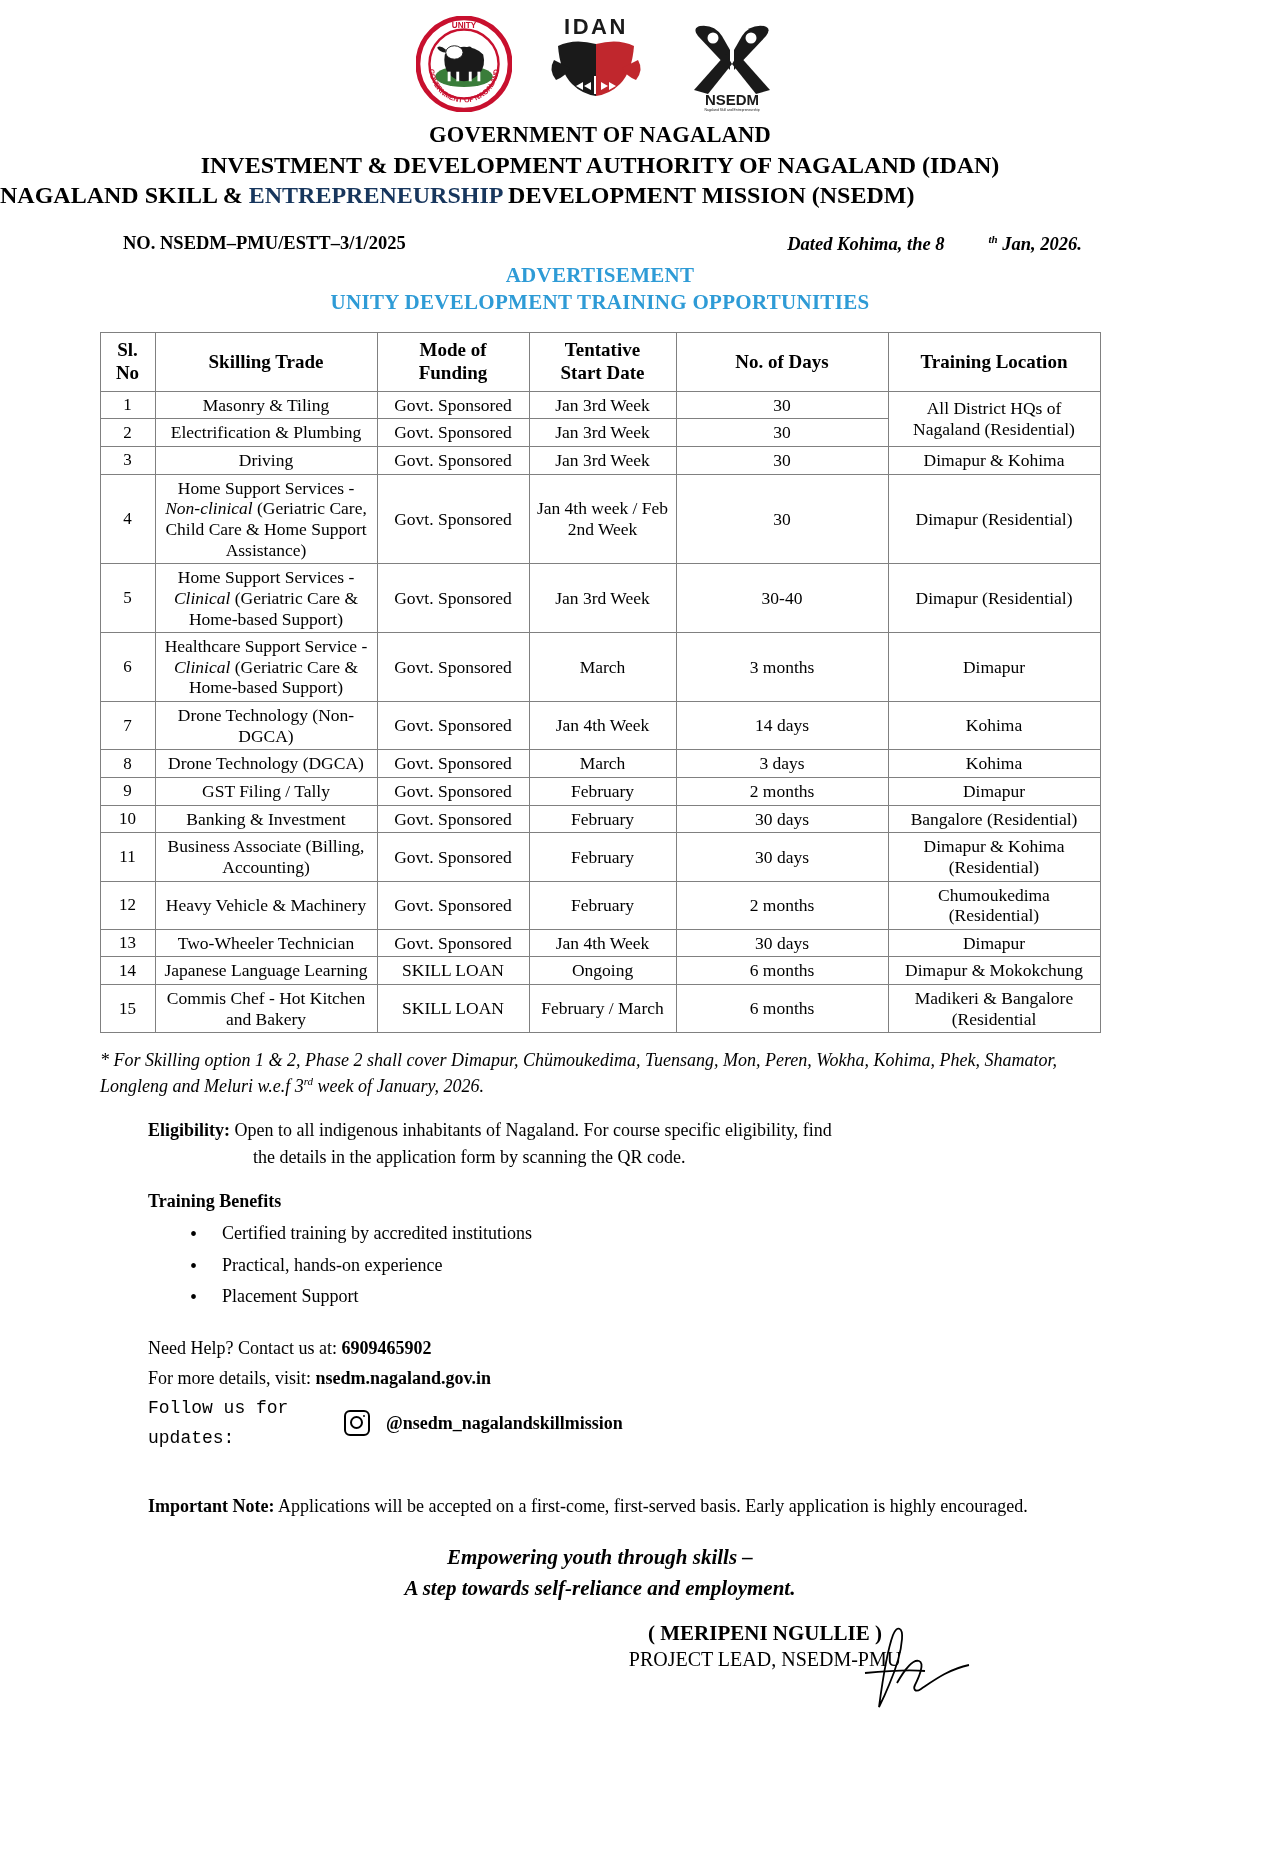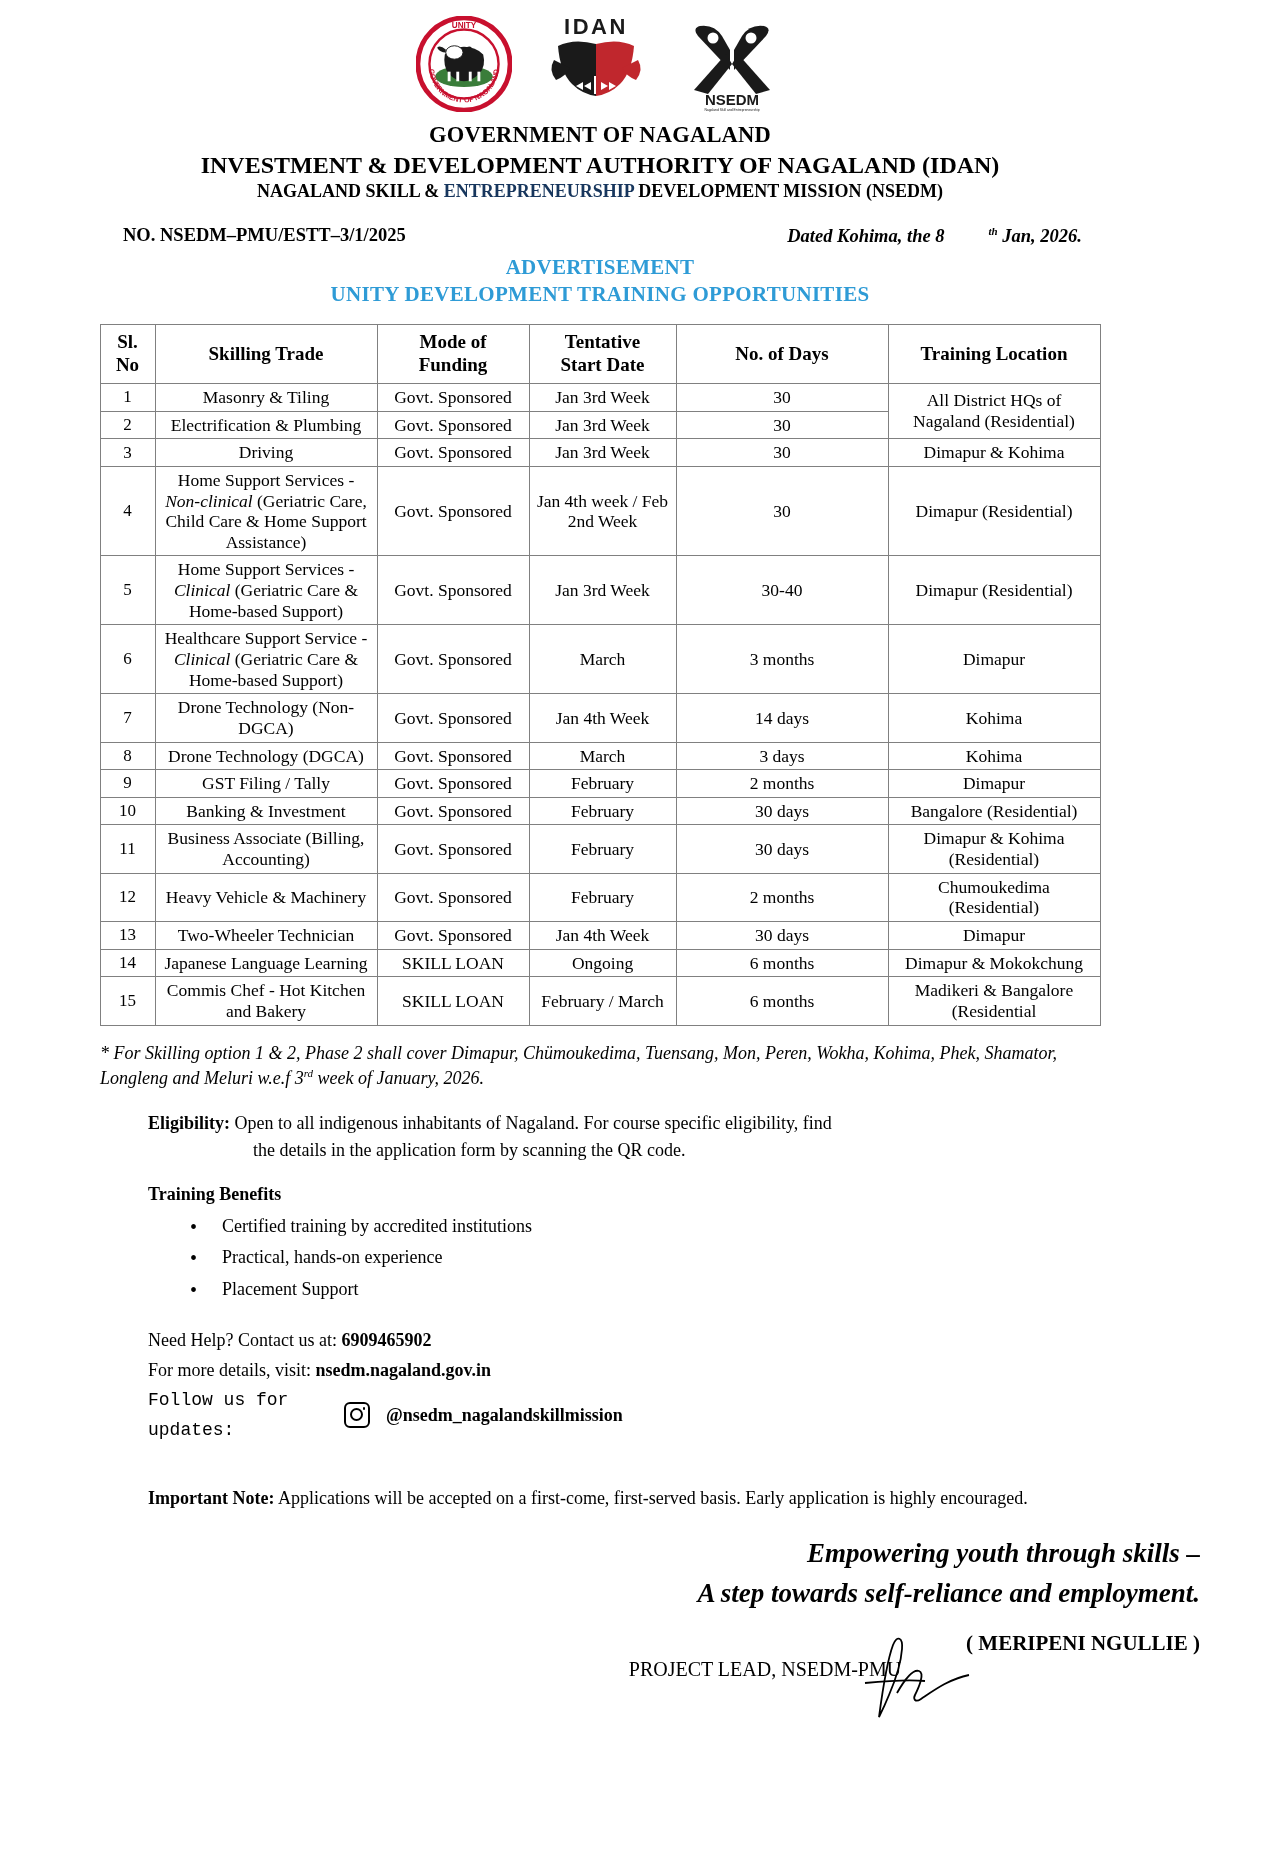--- a/index.html
+++ b/index.html
@@ -46,23 +46,23 @@
     margin-top: 9px;
     line-height: 1.28;
   }
   .idan-title {
     text-align: center;
     font-weight: bold;
     font-size: 24px;
     line-height: 1.25;
   }
   .nsedm-title {
-    text-align: center;
-    font-weight: bold;
-    font-size: 18px;
+    text-align: left;
+    font-weight: bold;
+    font-size: 24px;
     line-height: 1.3;
   }
   .nsedm-title .hl { color: #17365d; }
 
   .ref-row {
     display: flex;
     justify-content: space-between;
     margin: 22px 118px 0 123px;
     font-size: 18.5px;
   }
@@ -204,43 +204,43 @@
   
   .note {
     margin: 40px 118px 0 148px;
     font-size: 18px;
     line-height: 1.5;
     text-align: justify;
   }
   .note b { font-weight: bold; }
 
   .tagline {
-    text-align: right;
+    text-align: center;
     font-style: italic;
     font-weight: bold;
-    font-size: 27px;
+    font-size: 21px;
     margin-top: 22px;
     line-height: 1.45;
   }
 
   
   .sign-area {
     margin-top: 18px;
     position: relative;
     height: 120px;
   }
   .sign-svg {
     position: absolute;
     left: 845px;
     top: 0;
     width: 180px;
     height: 96px;
   }
   .signer {
-    text-align: right;
+    text-align: center;
     font-weight: bold;
     font-size: 21px;
     margin-left: 330px;
   }
   .signer-role {
     text-align: center;
     font-size: 20px;
     margin-left: 330px;
     margin-top: 2px;
   }

